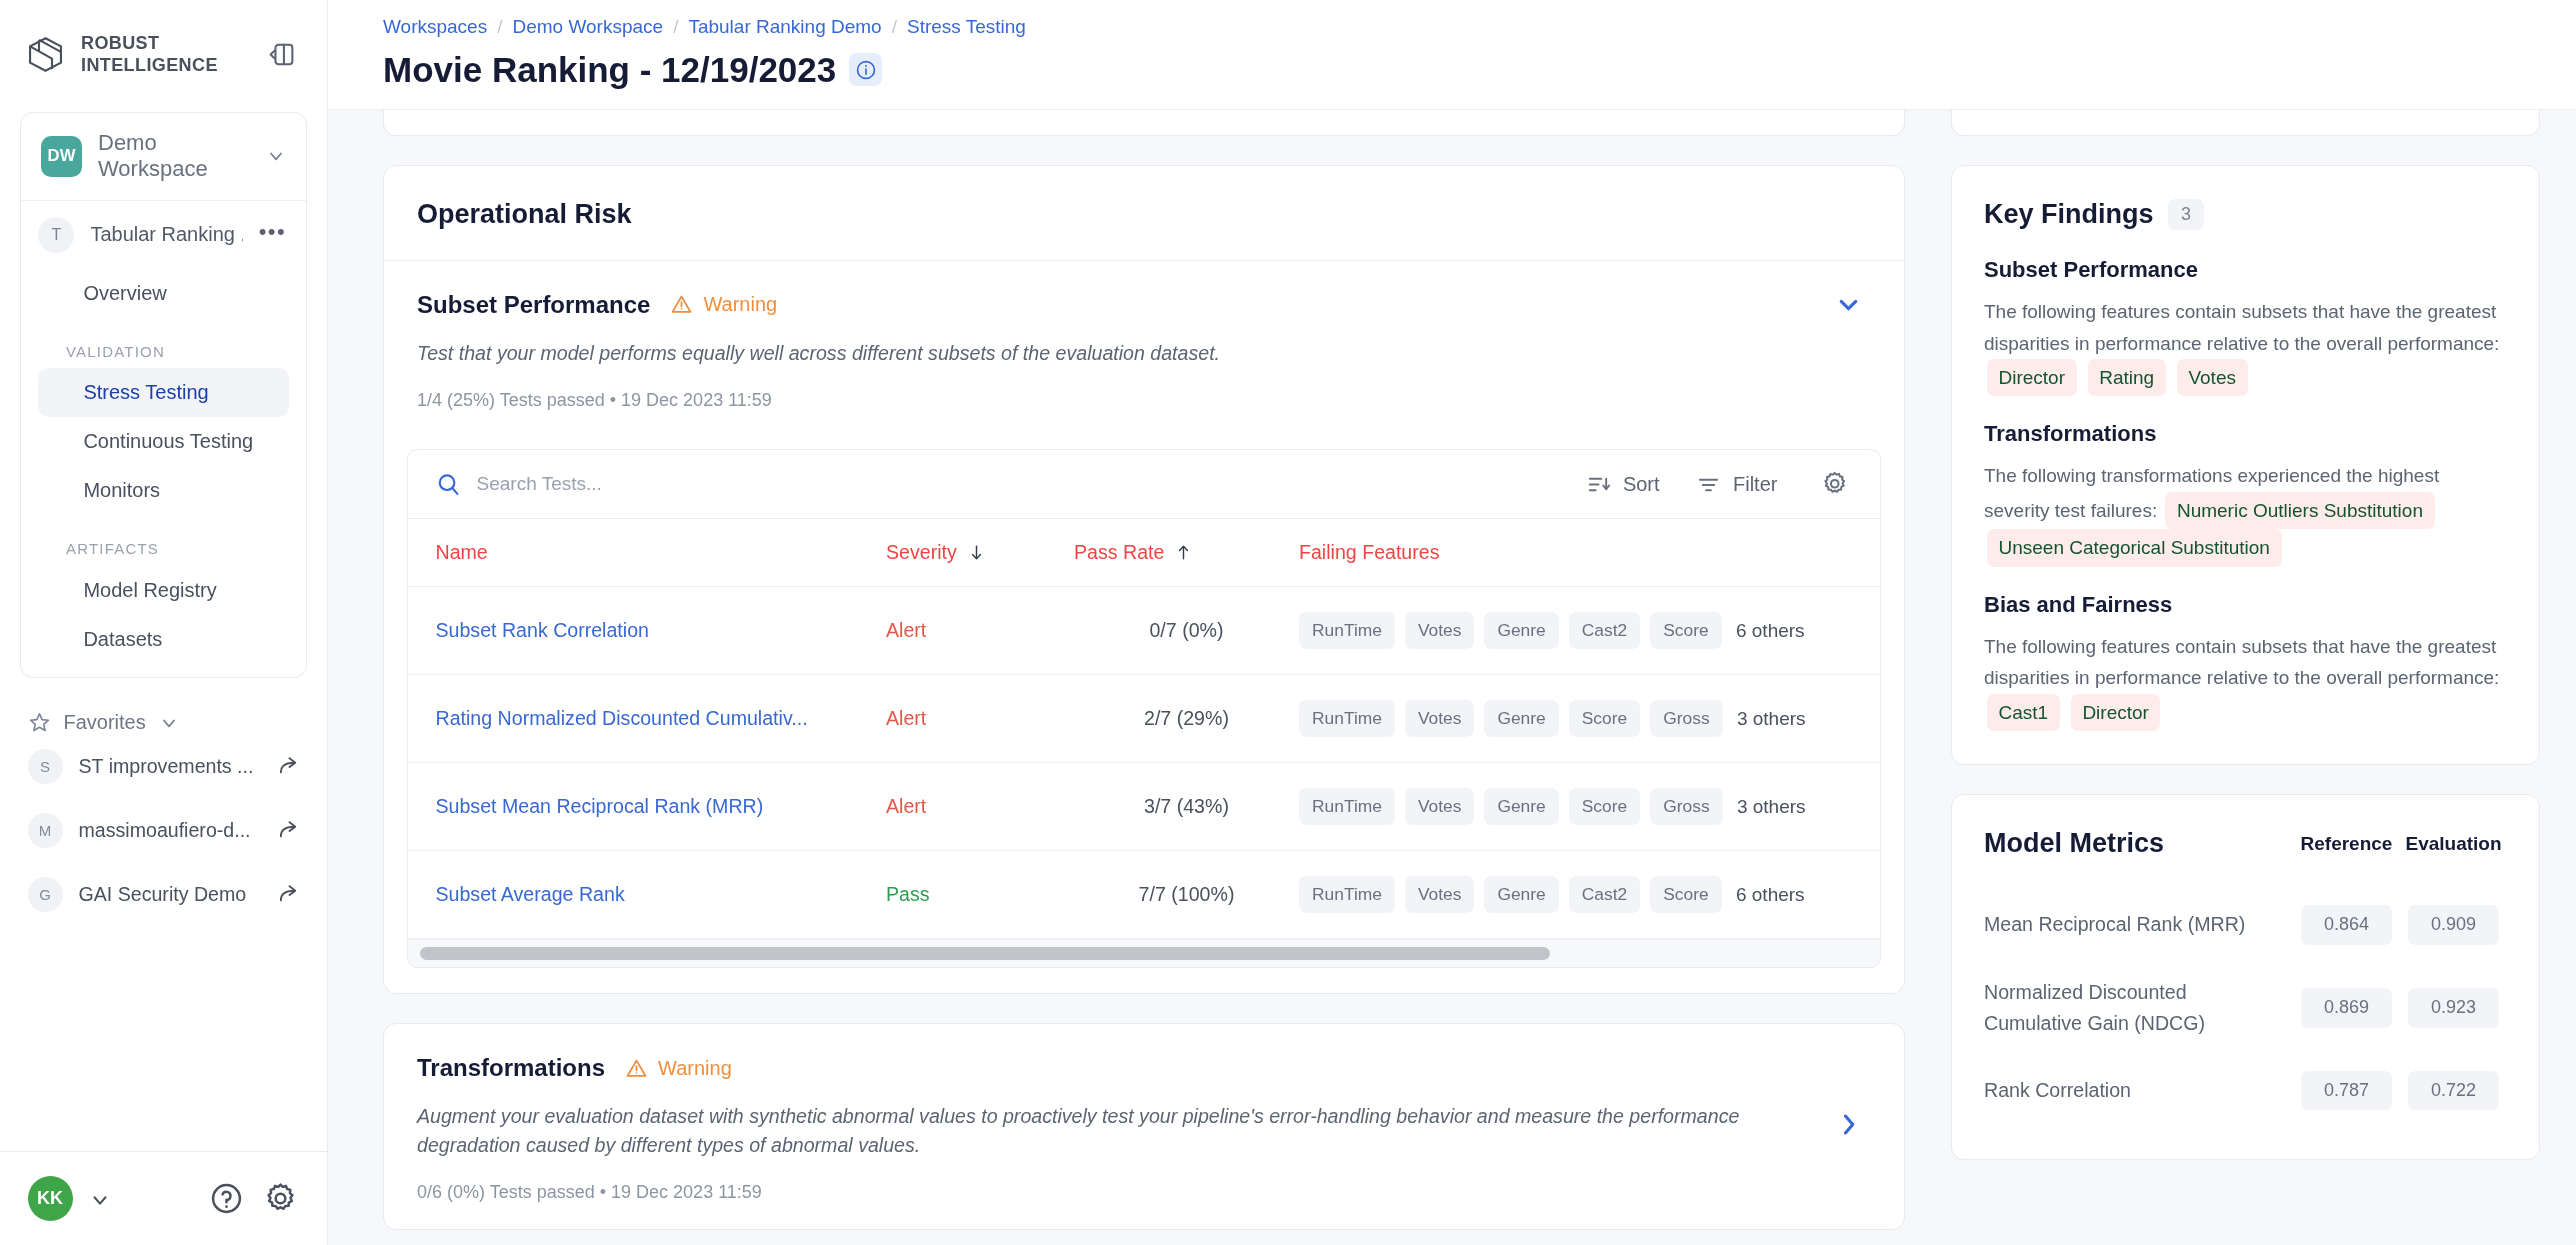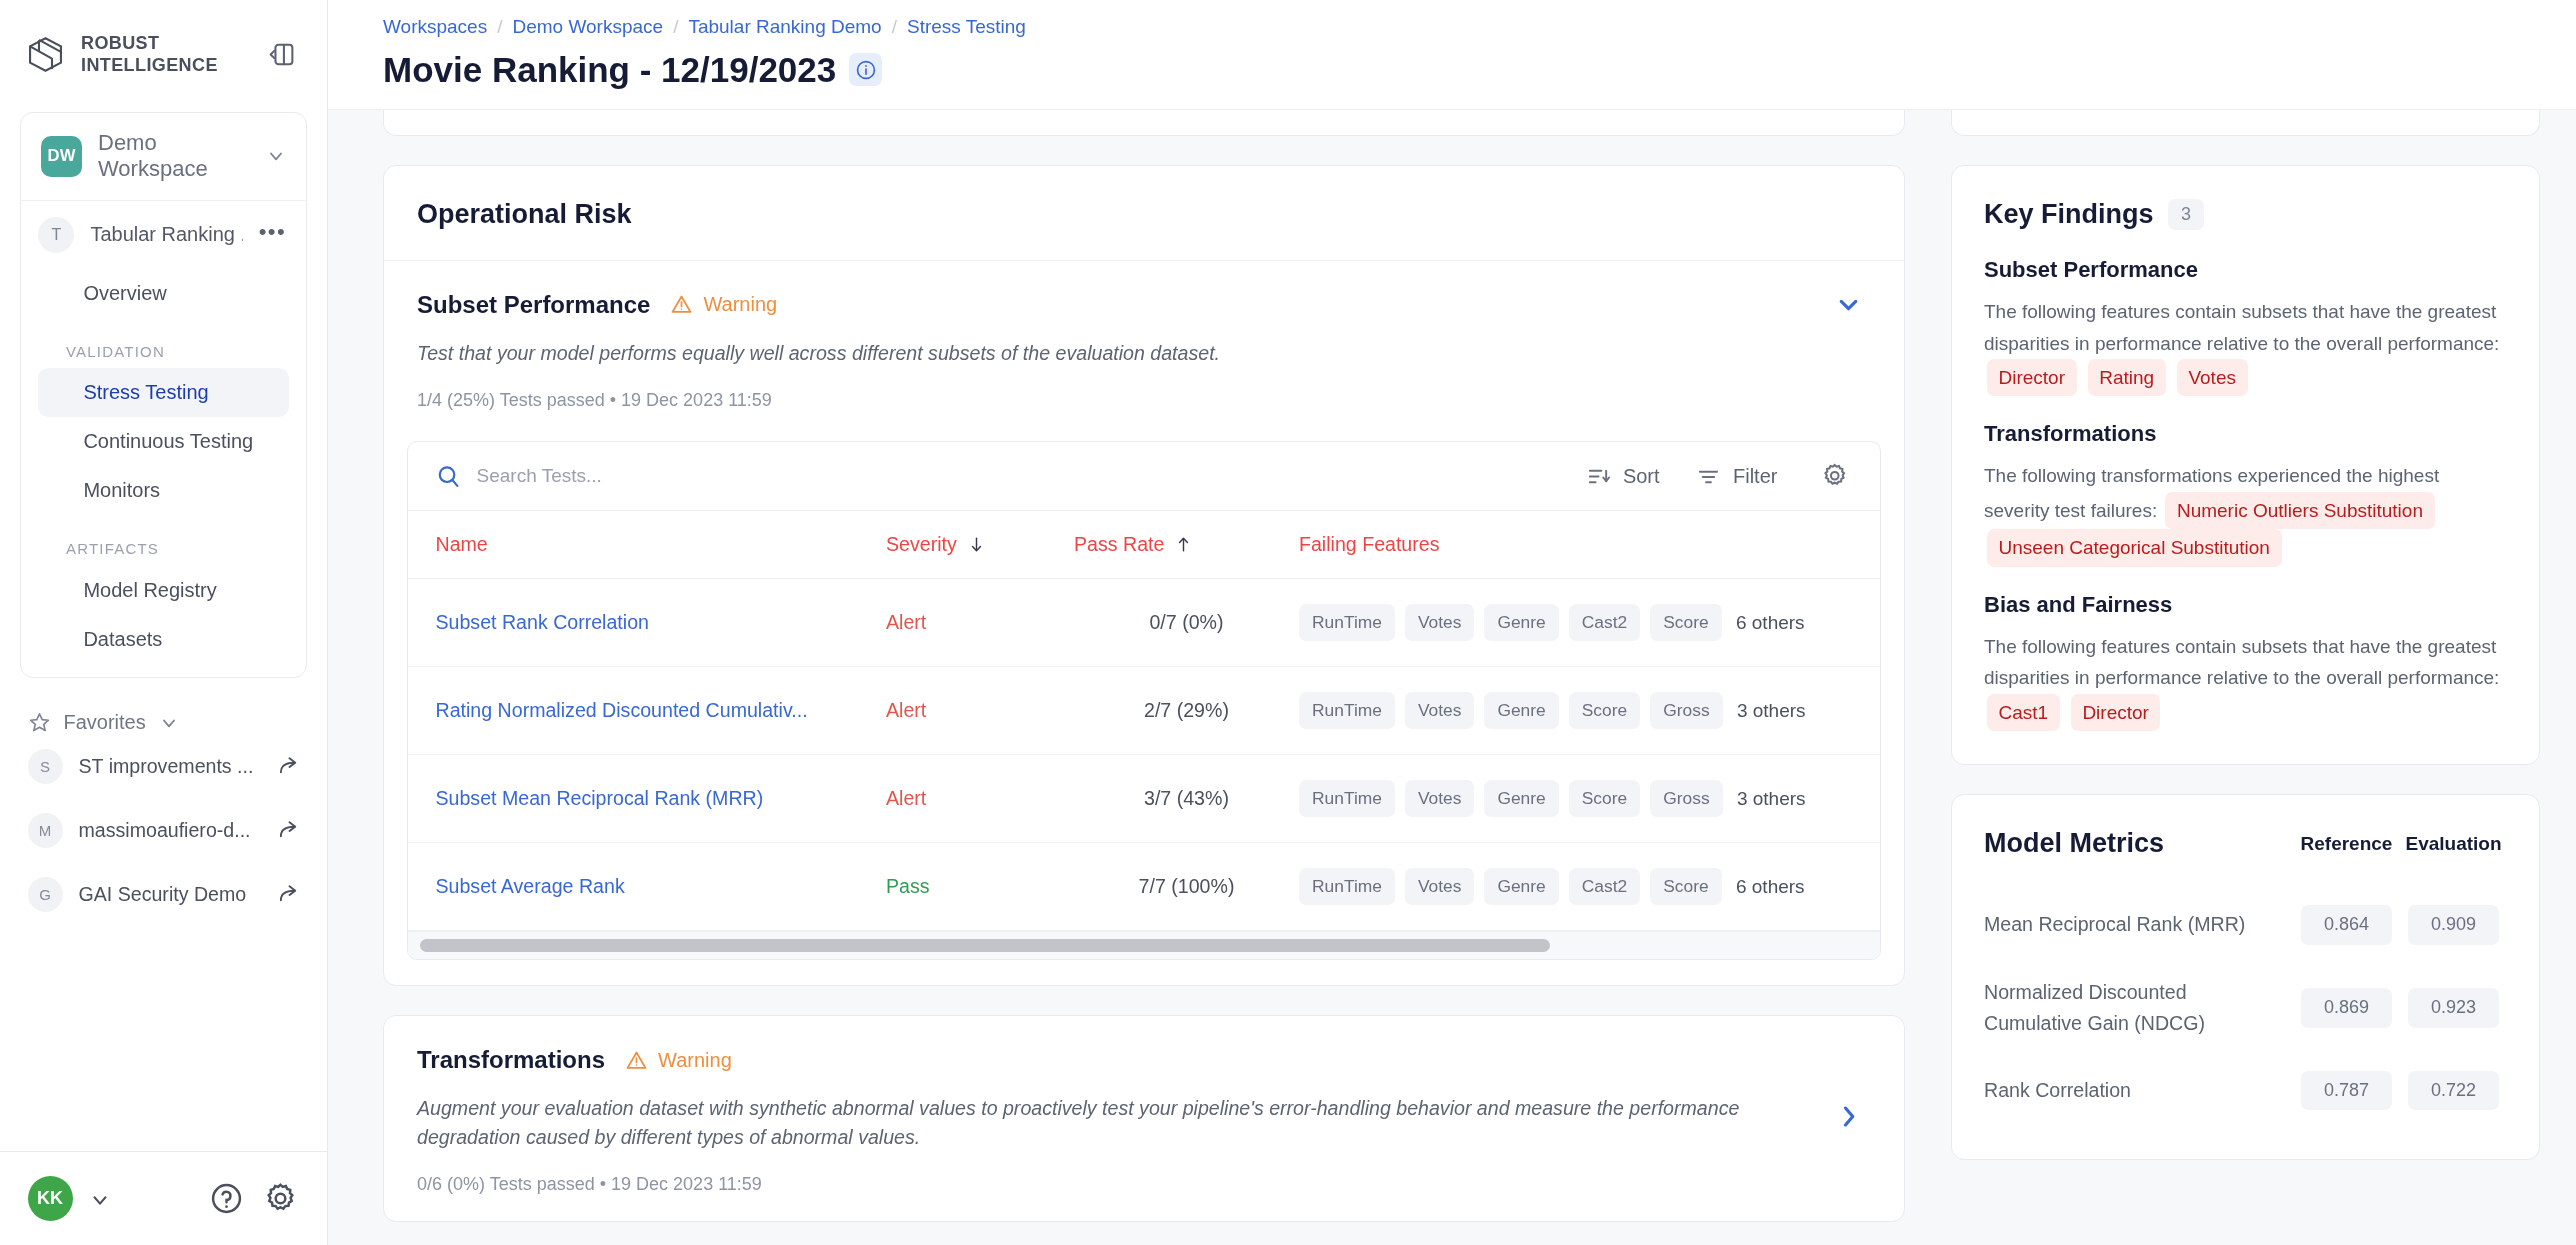--- a/index.html
+++ b/index.html
@@ -162,21 +162,21 @@
   .sect-head { display: flex; align-items: center; gap: 20px; }
   .sect-title { font-size: 24px; font-weight: 700; color: #161c36; }
   .warn-pill { display: flex; align-items: center; gap: 10px; }
   .warn-text { font-size: 20px; color: #ef8e3d; }
   .sect-desc { font-size: 19.6px; color: #5c6472; padding-top: 20px; line-height: 1.48; max-width: 1377px; font-style: italic; }
   .sect-meta { font-size: 18px; color: #8d94a2; padding-top: 22px; padding-bottom: 26px; }
   .sect-chev { position: absolute; right: 41px; cursor: pointer; }
 
   
   .tbl-wrap {
-    margin: 4px 23px 25px 23px;
+    margin: 12px 23px 25px 23px;
     border: 1.4px solid #e8eaf0; border-radius: 10px; overflow: hidden;
   }
   .tbl-toolbar {
     display: flex; align-items: center;
     padding: 16px 27.5px; border-bottom: 1.4px solid #eceef3; gap: 17.4px;
   }
   .search-box { display: flex; align-items: center; gap: 16px; flex: 1; cursor: text; }
   .search-ph { font-size: 19px; color: #9aa0ae; }
   .tb-btn { display: flex; align-items: center; gap: 13px; cursor: pointer; padding: 5.8px 10px; }
   .tb-label { font-size: 20px; color: #5c6472; }
@@ -216,21 +216,21 @@
   .side-card { background: #fff; border: 1.4px solid #e8eaf0; border-radius: 13px; padding: 33px 32px 33px 32px; }
   .kf-head { display: flex; align-items: center; gap: 14.5px; padding-bottom: 27.5px; }
   .kf-title { font-size: 27px; font-weight: 700; color: #161c36; }
   .kf-count {
     background: #f2f4f8; color: #7d8494; font-size: 18px;
     padding: 5px 13px; border-radius: 7.2px;
   }
   .kf-sect-title { font-size: 22px; font-weight: 700; color: #161c36; padding-bottom: 13px; }
   .kf-body { font-size: 19px; color: #5c6472; line-height: 1.66; padding-bottom: 25px; }
   .kf-chip {
-    display: inline-block; background: #fdecea; color: #b91c1c;
+    display: inline-block; background: #fdecea; color: #14532d;
     border-radius: 7.2px; padding: 2.9px 11.6px; margin: 0 2.9px;
   }
   .mm-head { display: flex; align-items: center; padding-bottom: 30px; }
   .mm-title { font-size: 27px; font-weight: 700; color: #161c36; flex: 1; }
   .mm-col-h { font-size: 19px; font-weight: 700; color: #161c36; width: 107px; text-align: center; }
   .mm-row { display: flex; align-items: center; padding: 16px 0; }
   .mm-label { font-size: 19.6px; color: #5c6472; flex: 1; line-height: 1.58; padding-right: 14.5px; }
   .mm-val {
     width: 107px; text-align: center;
   }

